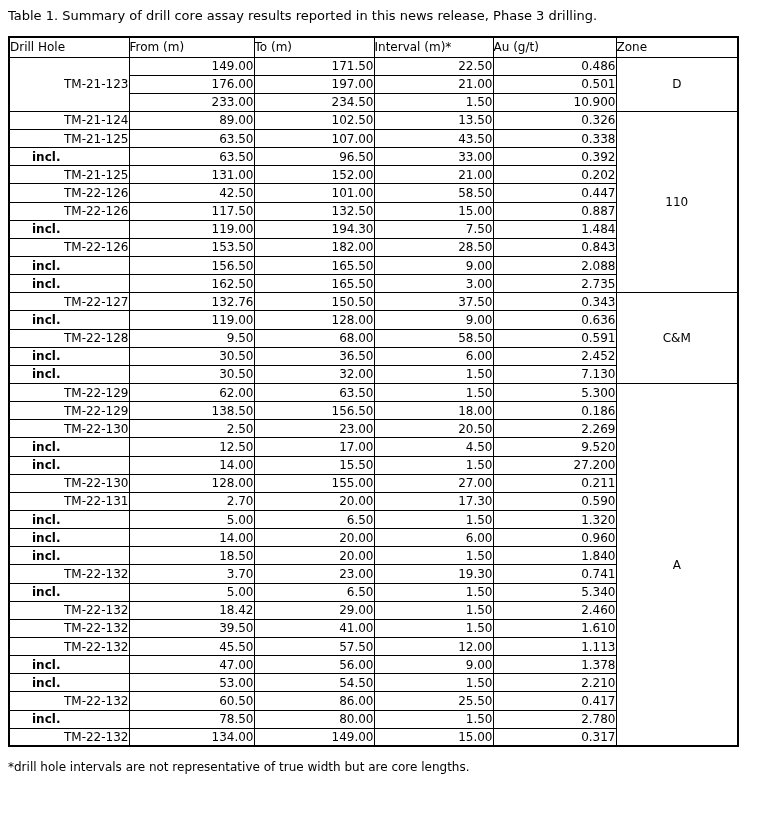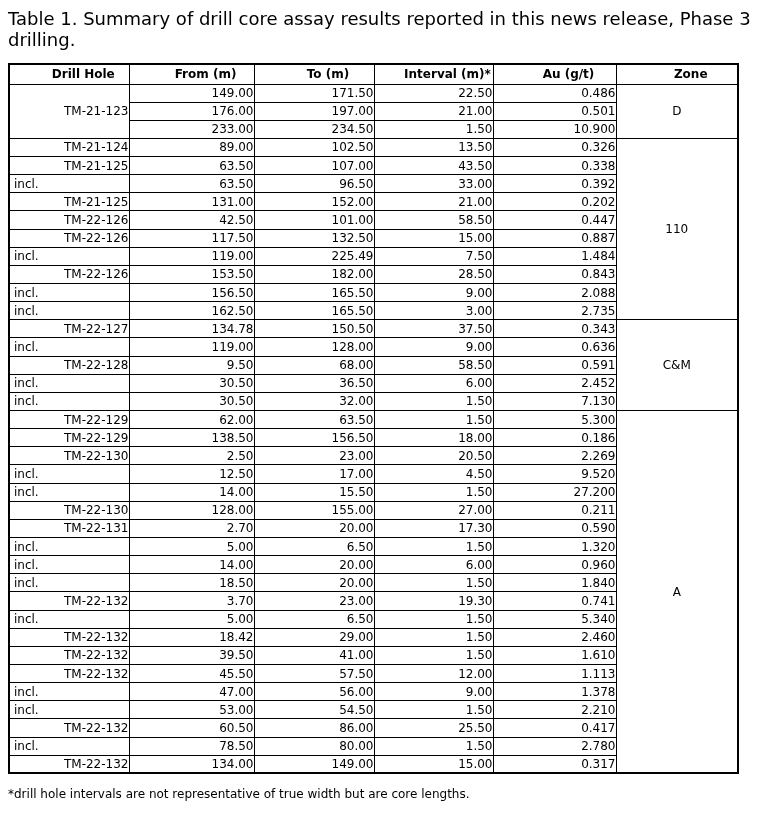--- a/index.html
+++ b/index.html
@@ -10,21 +10,21 @@
   body {
     width: 770px;
     height: 831px;
     box-sizing: border-box;
     padding: 8px 0 0 8px;
     font-family: "DejaVu Sans", "Liberation Sans", sans-serif;
     color: #000000;
     overflow: hidden;
   }
   .doc-title {
-    font-size: 18px;
+    font-size: 13px;
     font-weight: normal;
     margin: 0 0 13px 0;
     letter-spacing: 0;
   }
   table.assay {
     border-collapse: collapse;
     table-layout: fixed;
     width: 729px;
     border: 2px solid #000000;
   }
@@ -32,34 +32,34 @@
     border: 1px solid #000000;
     font-size: 12px;
     white-space: nowrap;
     overflow: hidden;
     padding: 0;
     vertical-align: middle;
   }
   table.assay thead tr { height: 20px; }
   table.assay tbody tr { height: 18.15px; }
   table.assay th {
-    font-weight: bold;
-    text-align: center;
-    padding-left: 28px;
+    font-weight: normal;
+    text-align: left;
   }
   td.num {
     text-align: right;
     padding-right: 5px;
   }
   td.dh {
     text-align: right;
   }
   td.dh.incl {
     text-align: left;
-    padding-left: 4px;
+    padding-left: 22px;
+    font-weight: bold;
   }
   td.zone {
     text-align: center;
   }
   .footnote {
     font-size: 12px;
     margin-top: 13px;
   }
 </style>
 </head>
@@ -146,21 +146,21 @@
       <tr>
         <td class="dh">TM-22-126</td>
         <td class="num">117.50</td>
         <td class="num">132.50</td>
         <td class="num">15.00</td>
         <td class="num">0.887</td>
       </tr>
       <tr>
         <td class="dh incl">incl.</td>
         <td class="num">119.00</td>
-        <td class="num">225.49</td>
+        <td class="num">194.30</td>
         <td class="num">7.50</td>
         <td class="num">1.484</td>
       </tr>
       <tr>
         <td class="dh">TM-22-126</td>
         <td class="num">153.50</td>
         <td class="num">182.00</td>
         <td class="num">28.50</td>
         <td class="num">0.843</td>
       </tr>
@@ -173,21 +173,21 @@
       </tr>
       <tr>
         <td class="dh incl">incl.</td>
         <td class="num">162.50</td>
         <td class="num">165.50</td>
         <td class="num">3.00</td>
         <td class="num">2.735</td>
       </tr>
       <tr>
         <td class="dh">TM-22-127</td>
-        <td class="num">134.78</td>
+        <td class="num">132.76</td>
         <td class="num">150.50</td>
         <td class="num">37.50</td>
         <td class="num">0.343</td>
         <td class="zone" rowspan="5">C&amp;M</td>
       </tr>
       <tr>
         <td class="dh incl">incl.</td>
         <td class="num">119.00</td>
         <td class="num">128.00</td>
         <td class="num">9.00</td>

